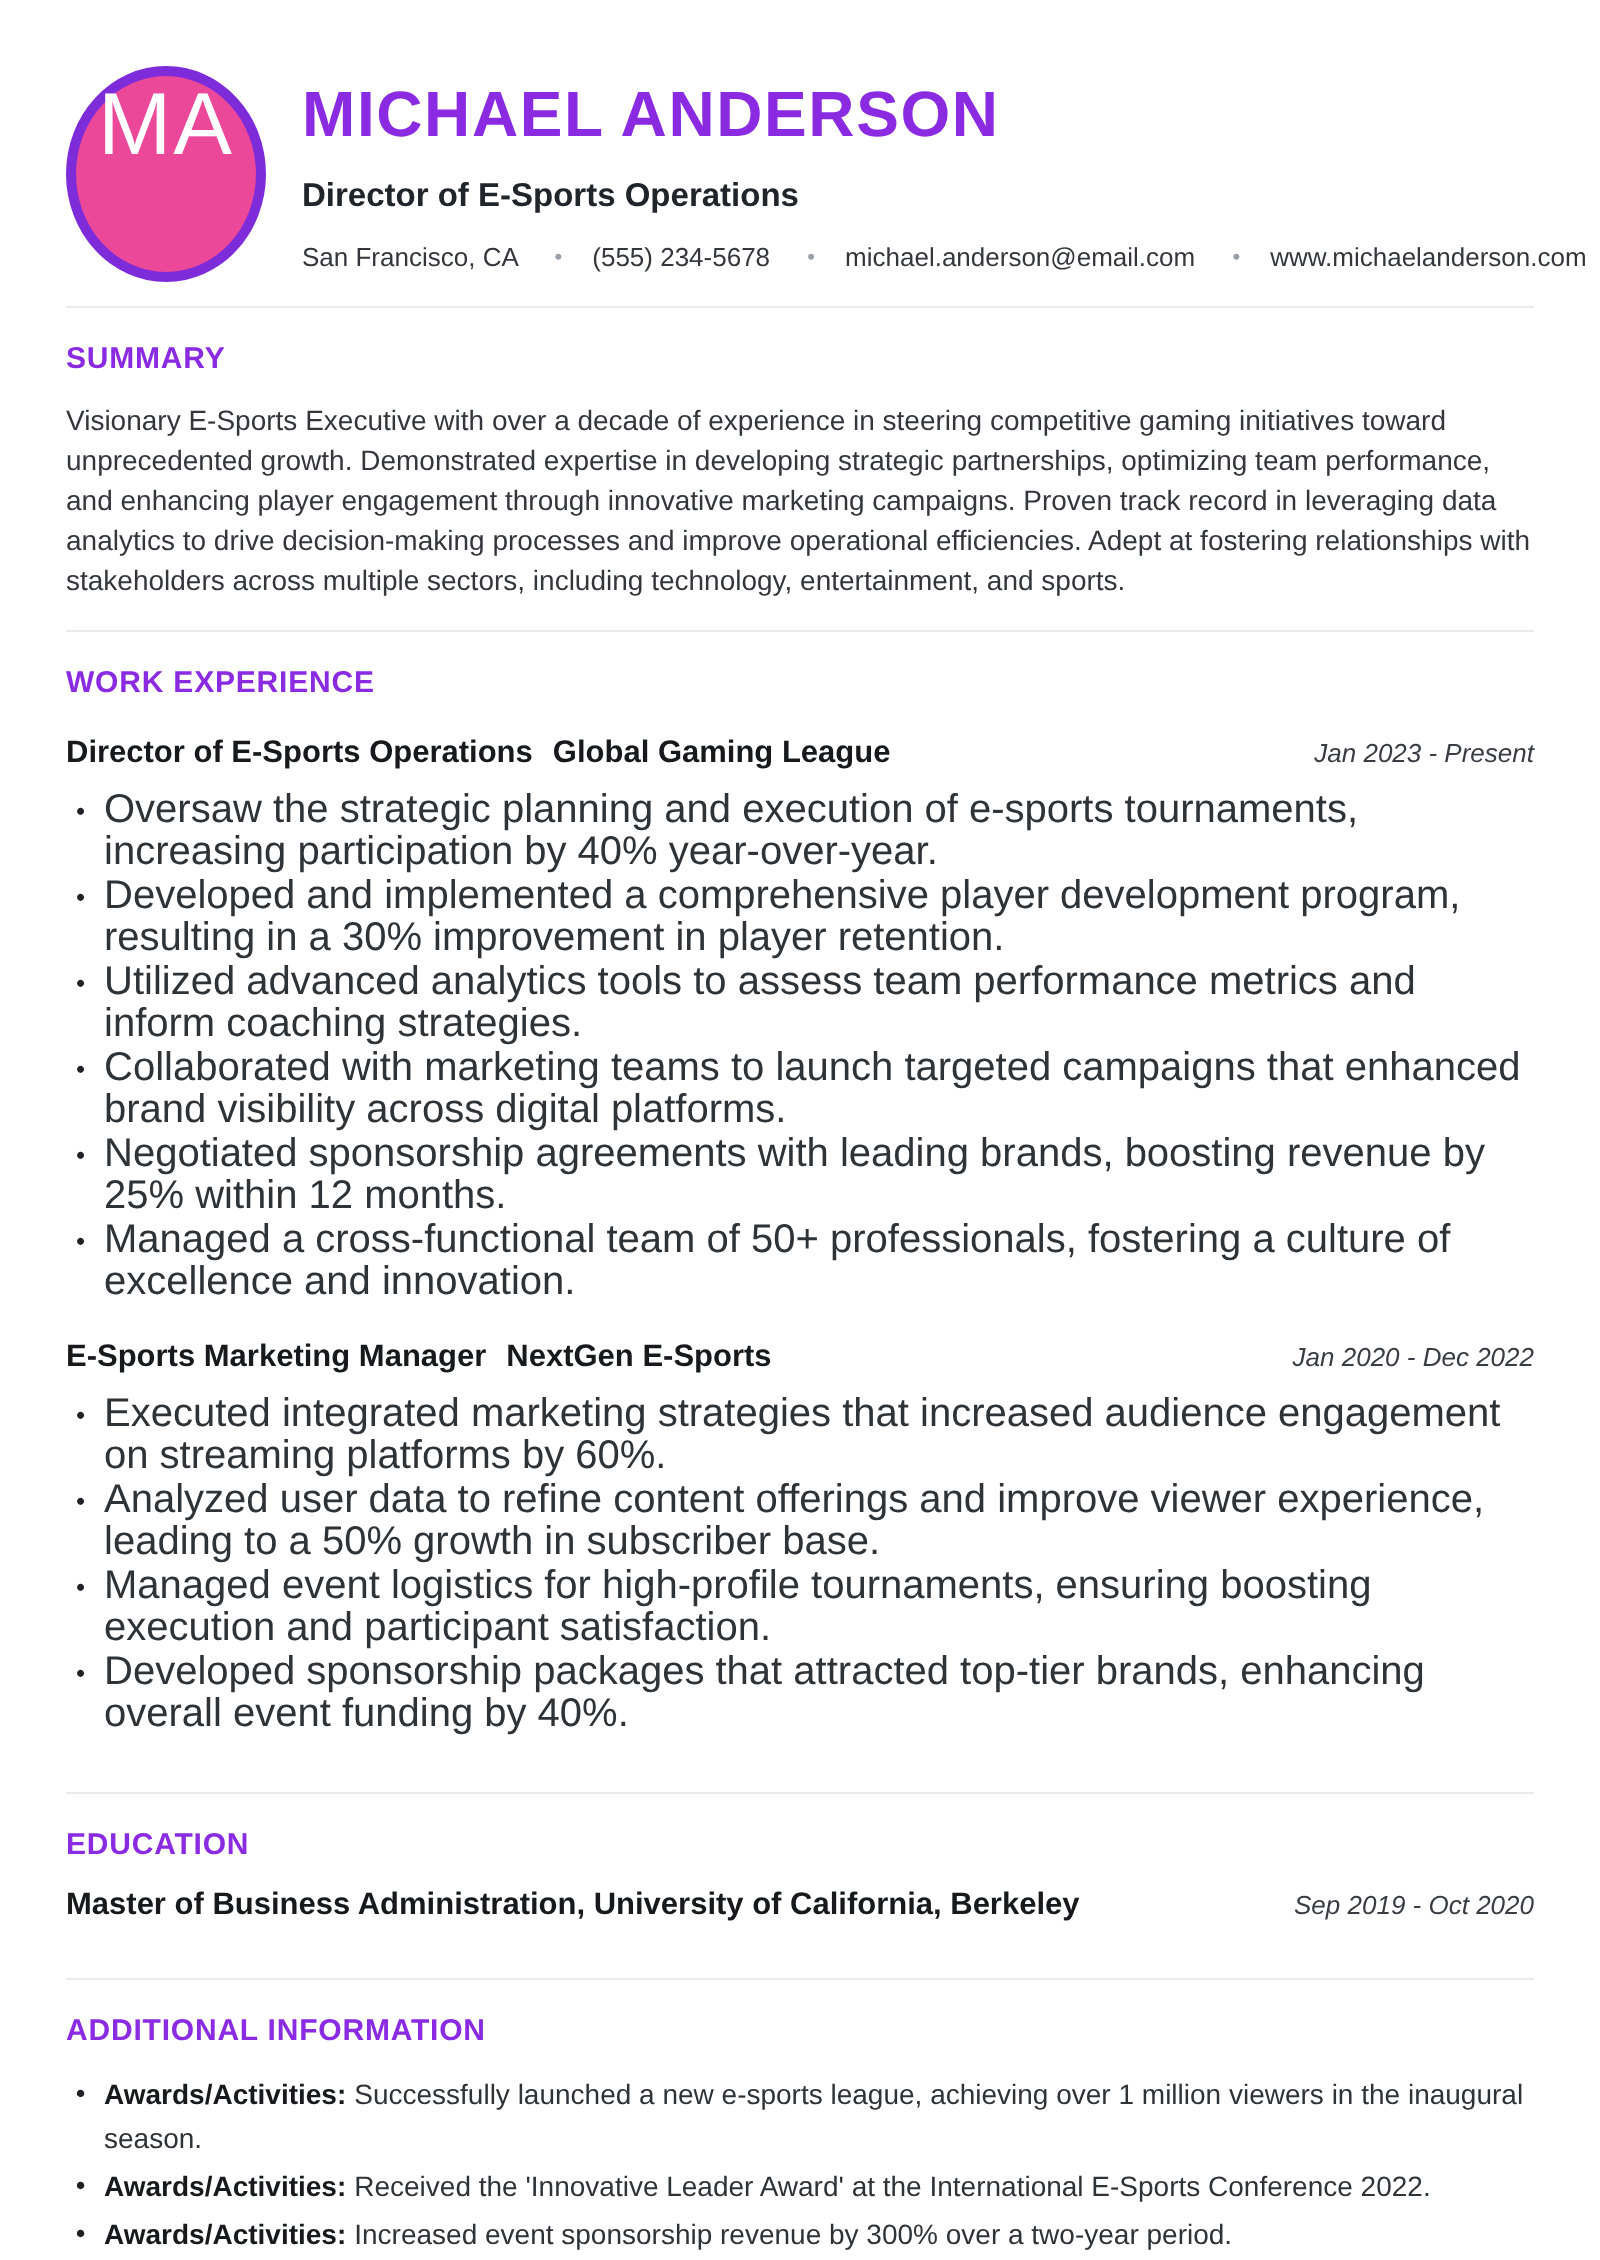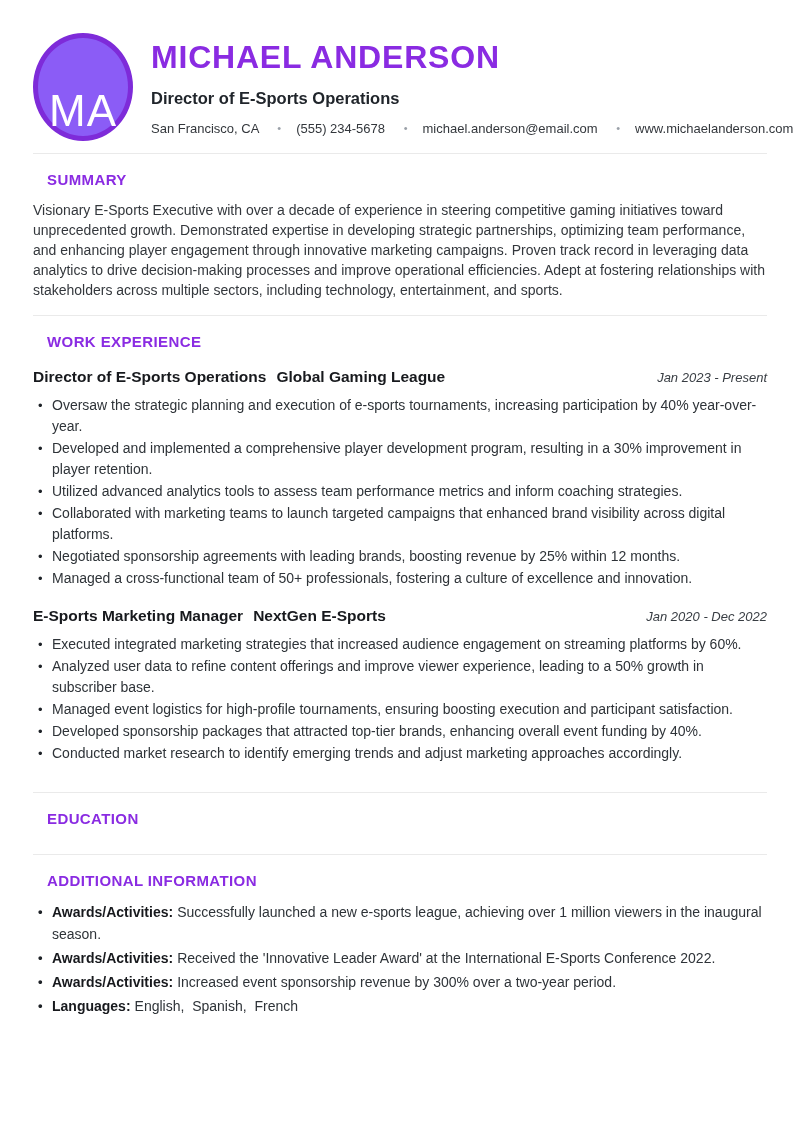--- a/index.html
+++ b/index.html
@@ -9,56 +9,55 @@
     font-family:"Liberation Sans", sans-serif;
     color:#33373c;
     overflow:hidden;
   }
   .page { padding:0 33px 30px 33px; }
 
   
   .header { display:flex; align-items:flex-start; padding-top:33px; padding-bottom:12px; }
   .avatar {
     width:100px; height:108px; border-radius:50%;
-    background:#8b5cf6; border:5px solid #7E2BD9;
-    display:flex; align-items:flex-end; justify-content:center;
+    background:#ec4899; border:5px solid #7E2BD9;
+    display:flex; align-items:flex-start; justify-content:center;
     flex:0 0 auto;
   }
   .avatar span { color:#ffffff; font-size:44px; font-weight:400; letter-spacing:1px; }
   .header-text { margin-left:18px; padding-top:7px; }
   .name {
     font-size:32px; font-weight:700; letter-spacing:0.8px;
     color:#8A2BE2; line-height:1.1;
   }
   .job-title { font-size:16.5px; font-weight:700; color:#20252b; margin-top:14px; }
   .contact { margin-top:13px; font-size:13px; color:#33373c; white-space:nowrap; }
   .contact .c-item + .c-item::before {
     content:"\2022"; color:#9aa0a8; font-size:11px;
     margin:0 15px; vertical-align:1px;
   }
 
   
   .section { border-top:1px solid #eaeaea; padding-top:17px; margin-top:15px; }
   .section-heading {
     font-size:15px; font-weight:700; letter-spacing:0.4px;
     color:#8A2BE2;
-    margin-left:14px;
   }
   .summary-text { margin-top:12px; font-size:14px; line-height:20px; color:#33373c; }
 
   .job { margin-top:18px; }
   .row-split { display:flex; justify-content:space-between; align-items:baseline;gap:32px; }
   .job-head-title { font-size:15.5px; font-weight:700; color:#17191d; }
   .company { margin-left:10px; }
   .dates { font-size:13px; font-style:italic; color:#383d43; white-space:nowrap; }
 
   ul.bullets { list-style:none; margin-top:9px; }
   ul.bullets li {
     position:relative; padding-left:19px;
-    font-size:14px; line-height:21px; margin-bottom:1px; color:#2e3338;
+    font-size:20px; line-height:21px; margin-bottom:1px; color:#2e3338;
   }
   ul.bullets li::before {
     content:"\2022"; position:absolute; left:5px; top:0;
     color:#1e2227; font-size:13px;
   }
 
   .degree-row { margin-top:13px; }
   .degree { font-size:15.5px; font-weight:700; color:#17191d; }
 
   ul.addl { list-style:none; margin-top:12px; }
@@ -143,29 +142,32 @@
 
           <li>Executed integrated marketing strategies that increased audience engagement on streaming platforms by 60%.</li>
 
           <li>Analyzed user data to refine content offerings and improve viewer experience, leading to a 50% growth in subscriber base.</li>
 
 
           <li>Managed event logistics for high-profile tournaments, ensuring boosting execution and participant satisfaction.</li>
 
           <li>Developed sponsorship packages that attracted top-tier brands, enhancing overall event funding by 40%.</li>
 
-          <li>Conducted market research to identify emerging trends and adjust marketing approaches accordingly.</li>
         </ul>
     </div>
   </div>
 
   <div class="spacer-gap"></div>
 
   <div class="section">
     <div class="section-heading">EDUCATION</div>
+    <div class="row-split degree-row">
+      <span class="degree">Master of Business Administration, University of California, Berkeley</span>
+      <span class="dates">Sep 2019 - Oct 2020</span>
+    </div>
   </div>
 
   <div class="spacer-gap"></div>
 
   <div class="section">
     <div class="section-heading">ADDITIONAL INFORMATION</div>
     <ul class="addl">
 
 
         <li><span class="lbl">Awards/Activities:</span><span class="txt">Successfully launched a new e-sports league, achieving over 1 million viewers in the inaugural season.</span></li>

